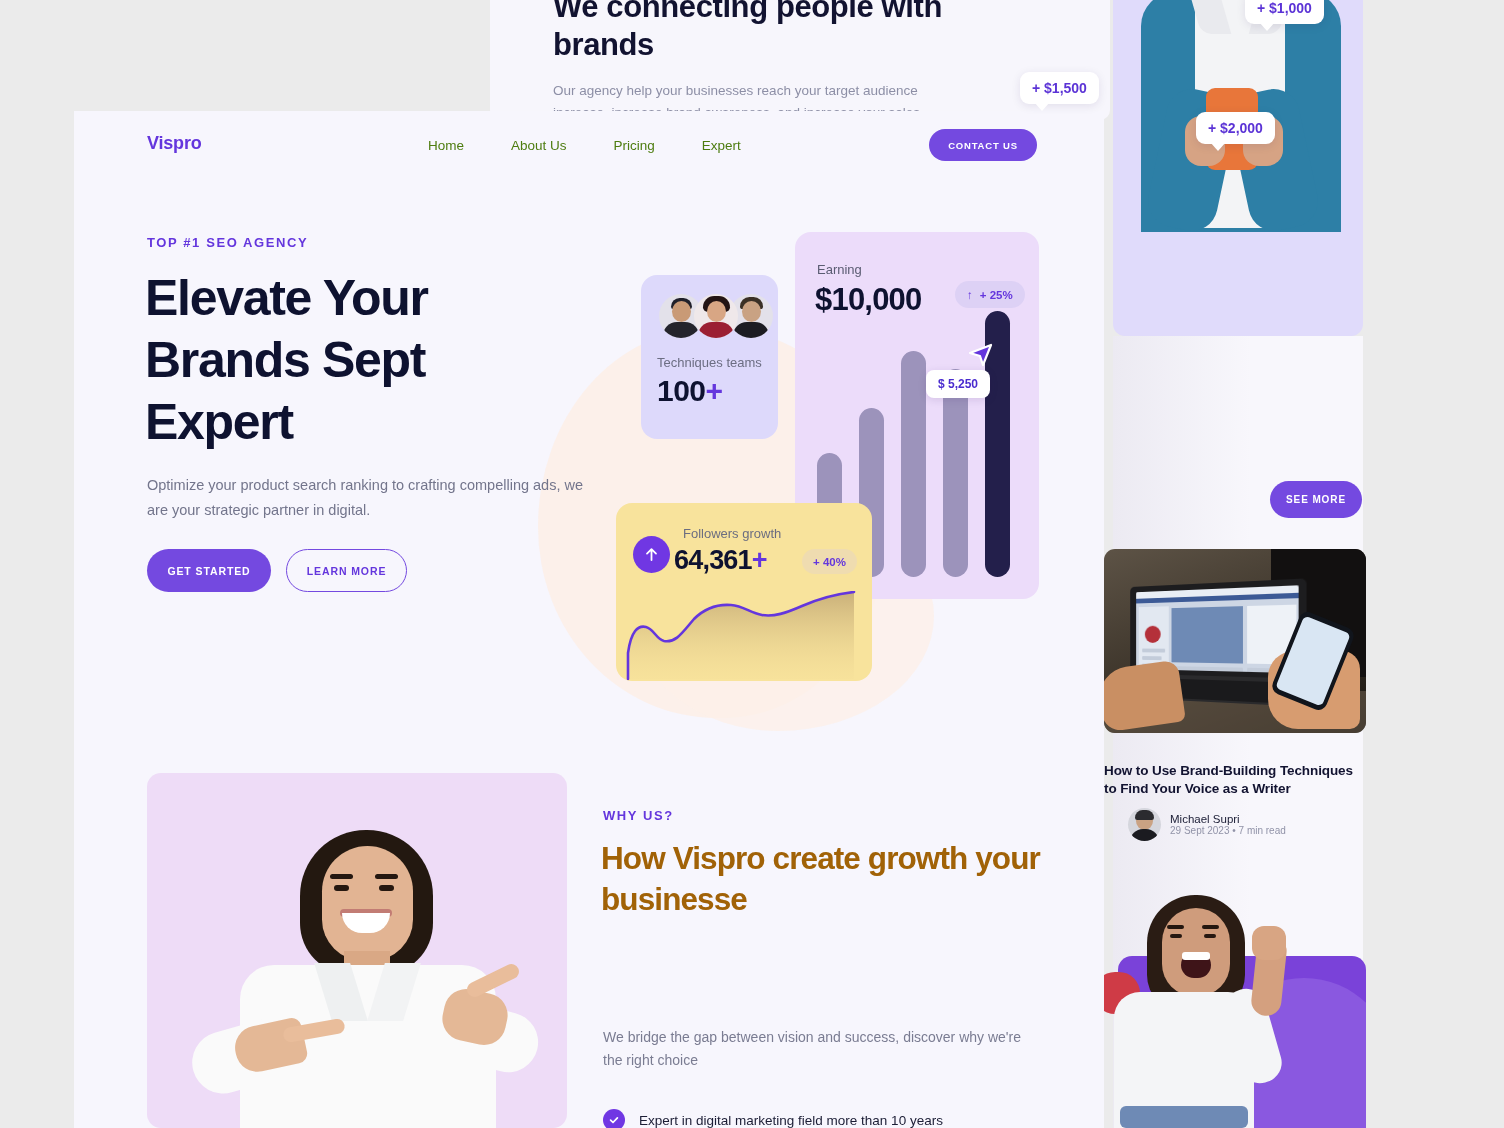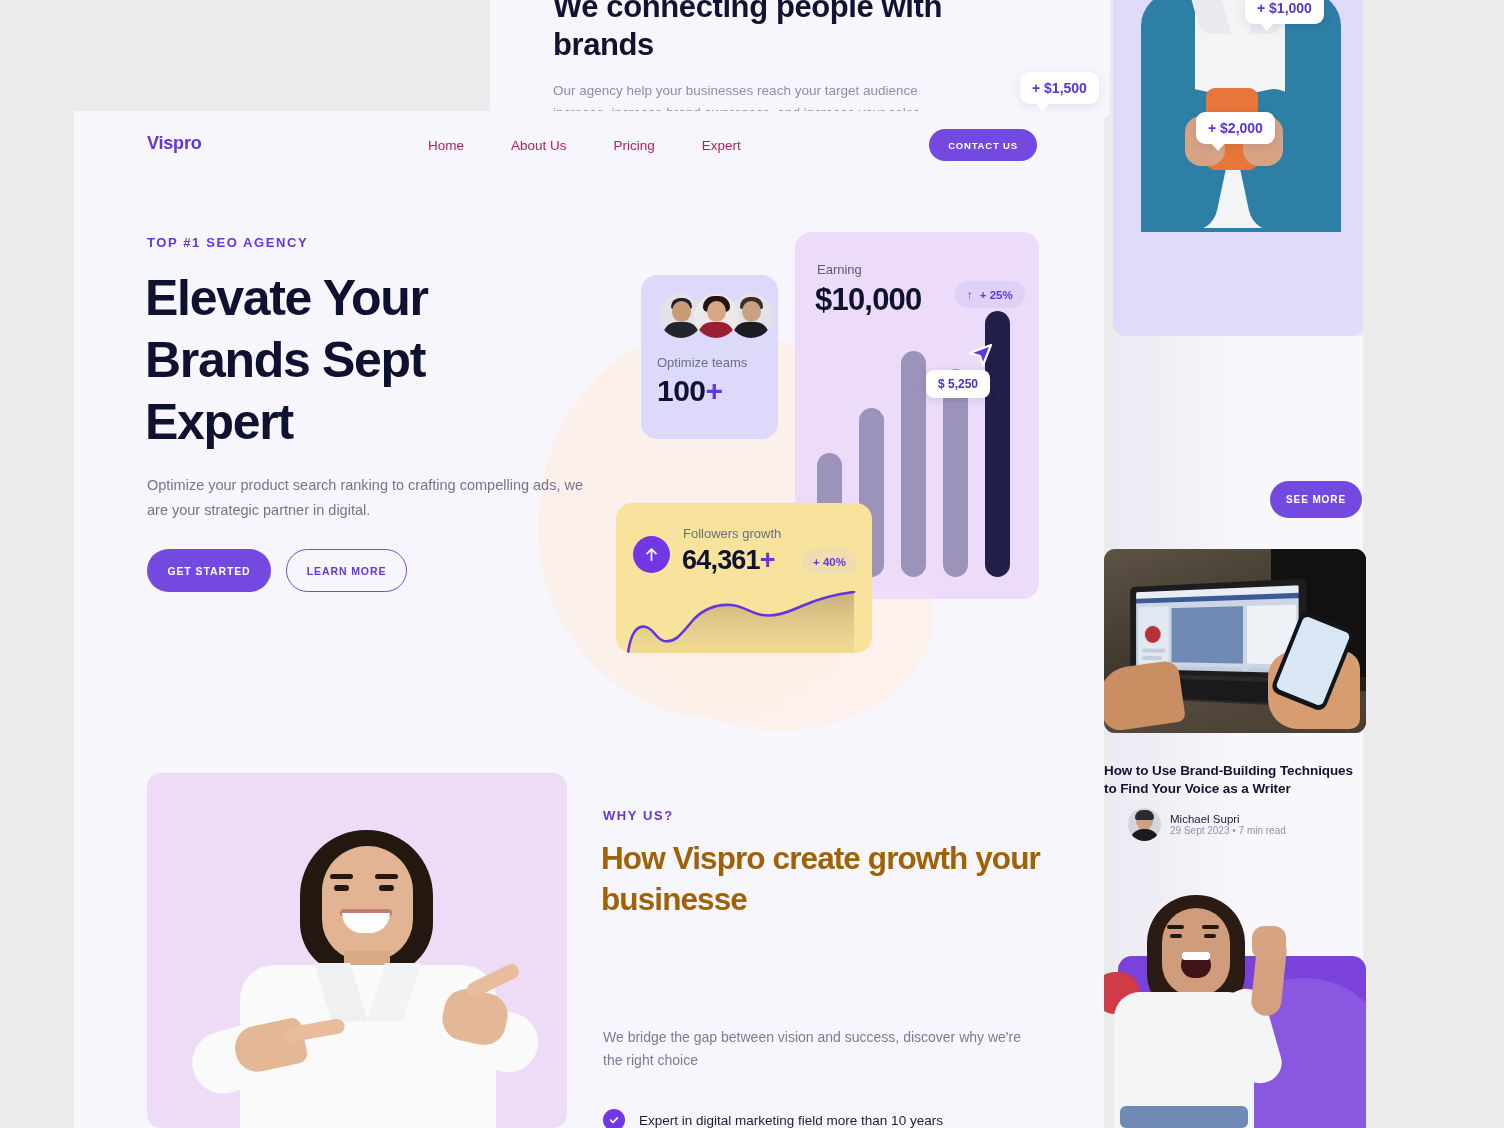--- a/index.html
+++ b/index.html
@@ -186,21 +186,21 @@
 
   
   .nav{ position:absolute; left:0; top:0; width:100%; height:68px; }
   .logo{
     position:absolute; left:73px; top:22px; font-size:18px; font-weight:bold;
     color:#6436dd; letter-spacing:-0.2px;
   }
   .nav-links{
     position:absolute; left:354px; top:27px; display:flex; gap:47px;
   }
-  .nav-links a{ font-size:13.5px; color:#be185d; text-decoration:none; }
+  .nav-links a{ font-size:13.5px; color:#4d7c0f; text-decoration:none; }
   .contact-btn{
     position:absolute; left:855px; top:18px; width:108px; height:32px;
     background:#7449e0; color:#fff; border:none; border-radius:17px;
     font-size:9.5px; font-weight:bold; letter-spacing:.8px;
     display:flex; align-items:center; justify-content:center;
     font-family:"Liberation Sans", sans-serif;
   }
 
   
   .eyebrow{
@@ -295,31 +295,31 @@
   .bar.dark{ background:#231f4b;}
   .tooltip{
     position:absolute; left:131px; top:138px; background:#fff; border-radius:8px;
     padding:7px 12px; font-size:12px; font-weight:bold; color:#4a2ccf;
     box-shadow:0 2px 9px rgba(40,20,90,.12); white-space:nowrap;
   }
   .cursor{ position:absolute; left:173px; top:110px; }
 
   
   .fol-card{
-    position:absolute; left:542px; top:392px; width:256px; height:150px;
+    position:absolute; left:542px; top:392px; width:256px; height:178px;
     background:#f8e39c; border-radius:16px; overflow:hidden;
   }
   .fol-icon{
     position:absolute; left:17px; top:33px; width:37px; height:37px;
     background:#7037e3; border-radius:50%;
     display:flex; align-items:center; justify-content:center;
   }
   .fol-label{ position:absolute; left:67px; top:23px; font-size:13px; color:#6b6d80;}
   .fol-val{
-    position:absolute; left:66px; top:42px; font-size:27px; font-weight:bold;
+    position:absolute; left:58px; top:42px; font-size:27px; font-weight:bold;
     color:#0e1230; letter-spacing:-0.8px;
   }
   .fol-val span{ color:#6436dd; }
   .fol-badge{
     position:absolute; left:186px; top:46px; height:25px; padding:0 11px;
     background:#efdcb0; border-radius:13px; display:flex; align-items:center;
     font-size:11.5px; font-weight:bold; color:#6436dd;
   }
   .fol-chart{ position:absolute; left:0; top:88px; width:256px; height:90px;}
 
@@ -496,21 +496,21 @@
           <div class="av-hair"></div>
           <div class="av-head"></div>
           <div class="av-body"></div>
         </div>
       <div class="av av3">
           <div class="av-hair"></div>
           <div class="av-head"></div>
           <div class="av-body"></div>
         </div>
     </div>
-    <div class="teams-label">Optimize  teams</div>
+    <div class="teams-label">Techniques  teams</div>
     <div class="teams-val"><em style="font-style:normal">100</em><span>+</span></div>
   </div>
 
   <div class="earn-card">
     <div class="earn-label">Earning</div>
     <div class="earn-val">$10,000</div>
     <div class="earn-badge">
       <span>↑</span>
       <span>+ 25%</span>
     </div>

